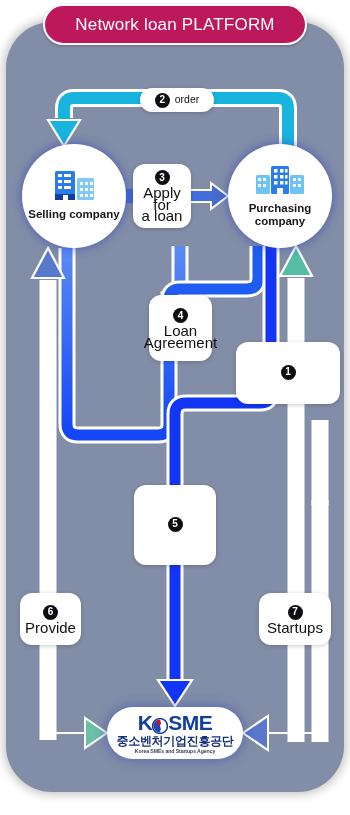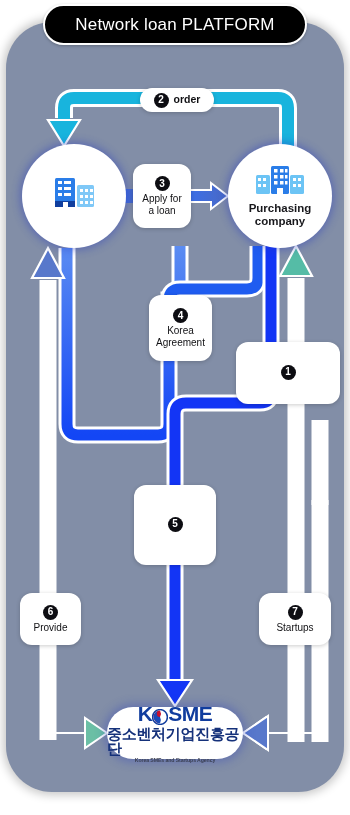--- a/index.html
+++ b/index.html
@@ -23,21 +23,21 @@
     background: #828ea7;
     border-radius: 46px;
     box-shadow: 0 0 10px 3px rgba(0,0,0,0.22);
   }
 
   
   .title-pill {
     position: absolute;
     left: 43px; top: 4px;
     width: 264px; height: 41px;
-    background: #000000;
+    background: #be185d;
     border-radius: 21px;
     border: 2px solid #ffffff;
     display: flex; align-items: center; justify-content: center;
     z-index: 40;
     box-shadow: 0 1px 3px rgba(0,0,0,0.25);
   }
   .title-pill .txt {
     color: #ffffff;
     font-size: 17px;
     letter-spacing: 0.2px;
@@ -96,29 +96,29 @@
     width: 15px; height: 15px;
     border-radius: 50%;
     background: #0d0d12;
     color: #ffffff;
     font-size: 10px;
     font-weight: bold;
     line-height: 1;
     margin-bottom: 2px;
   }
   .card .ctxt {
-    font-size: 10px;
+    font-size: 15px;
     color: #111114;
     line-height: 11.5px;
     text-align: center;
     white-space: pre-line;
   }
   .card.row { flex-direction: row; gap: 5px; padding: 4px 9px; }
   .card.row .num { margin-bottom: 0; }
-  .card.row .ctxt { font-size: 10.5px; font-weight: bold; }
+  .card.row .ctxt { font-size: 10.5px; }
 
   #card-order   { left: 140px; top: 88px;  width: 74px;  height: 24px; border-radius: 13px; }
   #card-apply   { left: 133px; top: 164px; width: 58px;  height: 64px; }
   #card-loanagr { left: 149px; top: 295px; width: 63px;  height: 66px; }
   #card-agree   { left: 236px; top: 342px; width: 104px; height: 62px; }
   #card-credit  { left: 134px; top: 485px; width: 82px;  height: 80px; }
   #card-payment { left: 20px;  top: 593px; width: 61px;  height: 52px; }
   #card-repay   { left: 259px; top: 593px; width: 72px;  height: 52px; }
 
   
@@ -139,21 +139,21 @@
     color: #113d9e; letter-spacing: -0.5px;
     line-height: 1;
   }
   .kosme .kmark {
     position: relative;
     width: 16px; height: 16px;
     margin: 0 0px;
     display: inline-block;
   }
   .kosme .kr {
-    font-size: 15px; font-weight: bold;
+    font-size: 12px; font-weight: bold;
     color: #15317a; letter-spacing: -0.3px;
     margin-top: 2px; line-height: 1;
   }
   .kosme .en {
     font-size: 5.2px; font-weight: bold;
     color: #3a3f52; letter-spacing: -0.1px;
     margin-top: 1.5px; line-height: 1;
   }
 </style>
 </head>
@@ -269,20 +269,22 @@
             <rect x="39" y="12" width="3" height="3"></rect>
           <rect x="29" y="18" width="3" height="3"></rect>
             <rect x="34" y="18" width="3" height="3"></rect>
             <rect x="39" y="18" width="3" height="3"></rect>
           <rect x="29" y="24" width="3" height="3"></rect>
             <rect x="34" y="24" width="3" height="3"></rect>
             <rect x="39" y="24" width="3" height="3"></rect>
         </g>
       </svg>
     </span>
+    <span class="lbl">Selling
+company</span>
   </div>
 
   <div class="node node-buy">
     <span class="bldg">
       <svg width="50" height="32" viewBox="0 0 50 32">
         <rect x="1" y="11" width="14" height="19" rx="1.5" fill="#6cc4f5"></rect>
         <rect x="35" y="11" width="14" height="19" rx="1.5" fill="#6cc4f5"></rect>
         <rect x="16" y="2" width="18" height="28" rx="1.5" fill="#2a7de8"></rect>
         <g fill="#ffffff">
           <rect x="19" y="5" width="3.5" height="3.5"></rect>
@@ -316,21 +318,21 @@
   </div>
 
   <div class="card" id="card-apply">
     <span class="num">3</span>
     <span class="ctxt">Apply for
 a loan</span>
   </div>
 
   <div class="card" id="card-loanagr">
     <span class="num">4</span>
-    <span class="ctxt">Korea
+    <span class="ctxt">Loan
 Agreement</span>
   </div>
 
   <div class="card" id="card-agree">
     <span class="num">1</span>
   </div>
 
   <div class="card" id="card-credit">
     <span class="num">5</span>
   </div>

